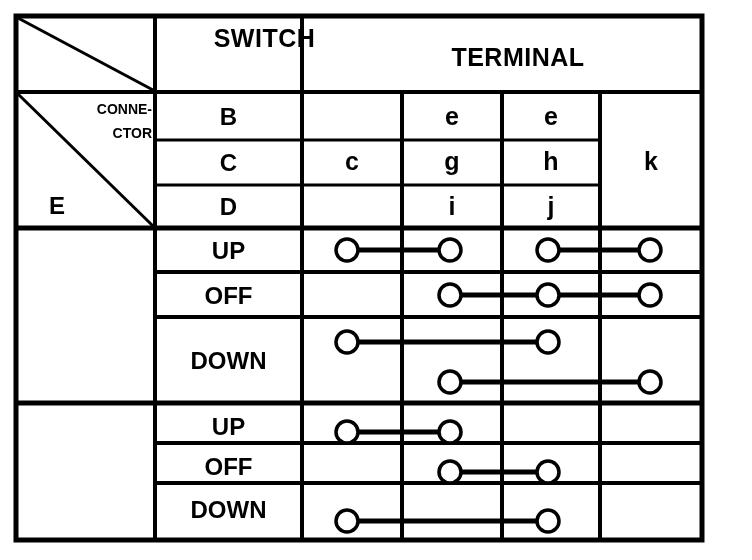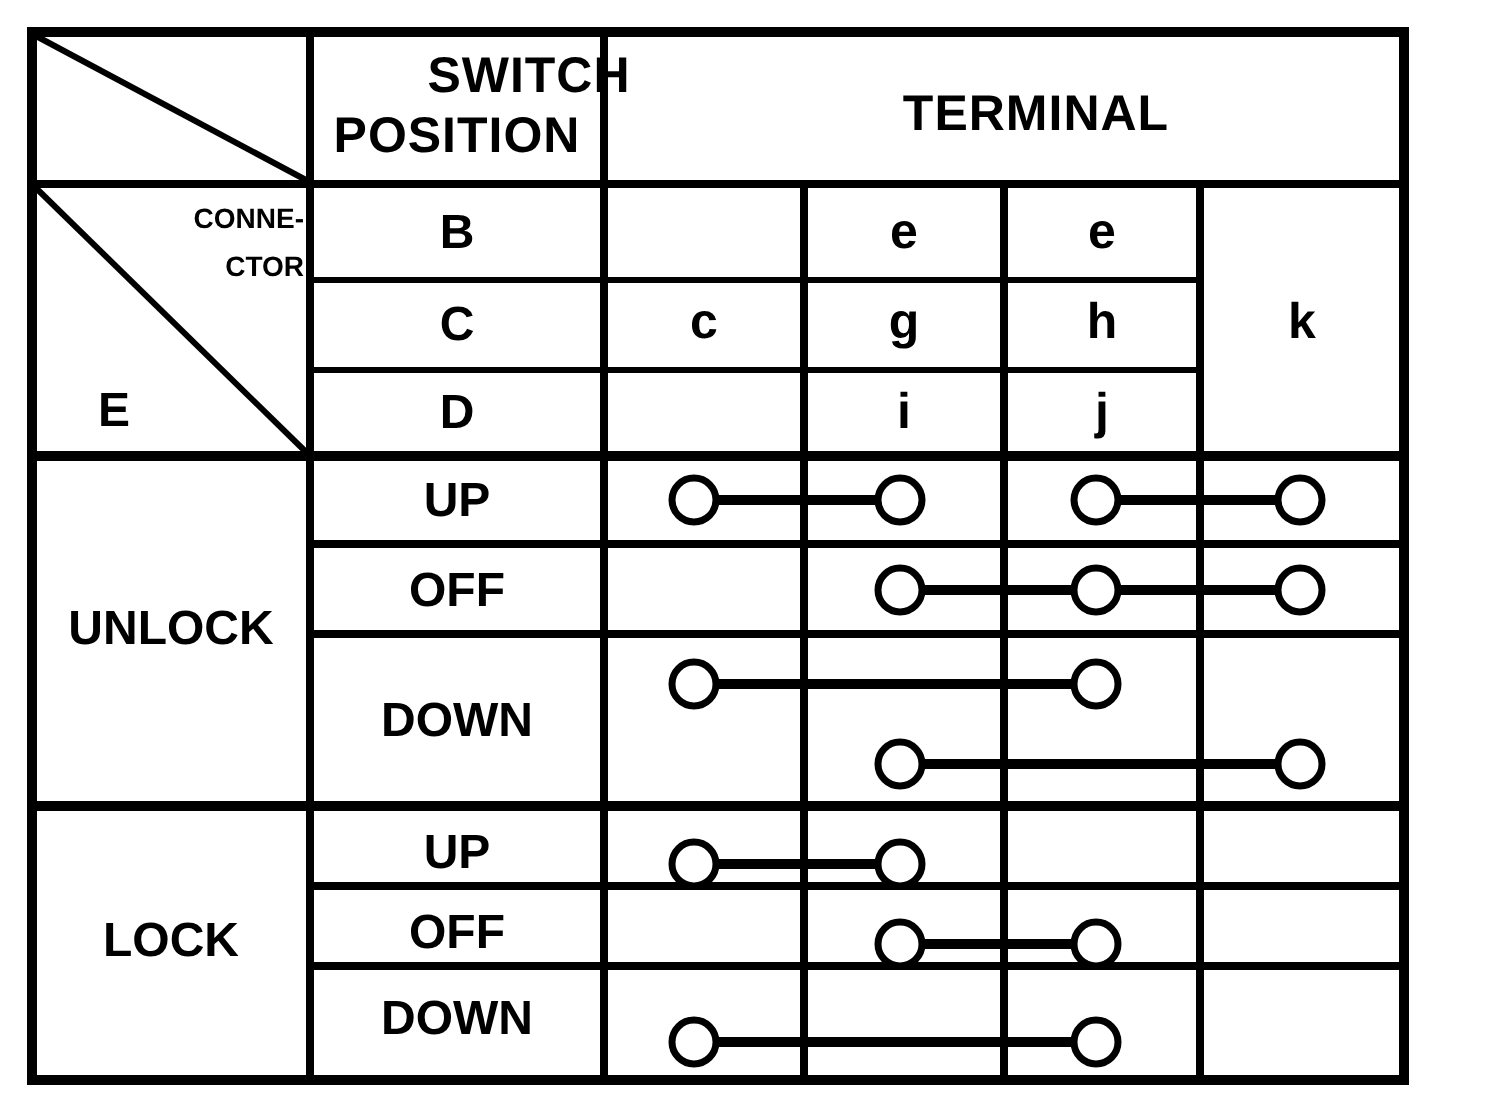--- a/index.html
+++ b/index.html
@@ -88,42 +88,39 @@
       </g>
 
     </g>
   </svg>
 
   <div class="lbl t-sm" style="left:60px;top:98px;width:92px;height:22px;justify-content:flex-end;">CONNE-</div>
   <div class="lbl t-sm" style="left:60px;top:122px;width:92px;height:22px;justify-content:flex-end;">CTOR</div>
   <div class="lbl t-med" style="left:22px;top:192px;width:70px;height:28px;">E</div>
 
   <div class="lbl t-big" style="left:157px;top:24px;width:143px;height:28px;margin-left:36px;">SWITCH</div>
-  <div class="lbl t-big" style="left:157px;top:54px;width:143px;height:28px;">POSITION</div>
 
   <div class="lbl t-big" style="left:304px;top:42px;width:396px;height:30px;margin-left:16px;">TERMINAL</div>
 
   <div class="lbl t-med" style="left:157px;top:102px;width:143px;height:30px;">B</div>
   <div class="lbl t-med" style="left:157px;top:148px;width:143px;height:30px;">C</div>
   <div class="lbl t-med" style="left:157px;top:192px;width:143px;height:30px;">D</div>
 
   <div class="lbl t-lc" style="left:304px;top:146px;width:96px;height:30px;">c</div>
 
   <div class="lbl t-lc" style="left:404px;top:101px;width:96px;height:30px;">e</div>
   <div class="lbl t-lc" style="left:404px;top:146px;width:96px;height:30px;">g</div>
   <div class="lbl t-lc" style="left:404px;top:191px;width:96px;height:30px;">i</div>
 
   <div class="lbl t-lc" style="left:504px;top:101px;width:94px;height:30px;">e</div>
   <div class="lbl t-lc" style="left:504px;top:146px;width:94px;height:30px;">h</div>
   <div class="lbl t-lc" style="left:504px;top:191px;width:94px;height:30px;">j</div>
 
   <div class="lbl t-lc" style="left:602px;top:146px;width:98px;height:30px;">k</div>
 
-  <div class="lbl t-med" style="left:18px;top:300px;width:135px;height:30px;">UNLOCK</div>
-  <div class="lbl t-med" style="left:18px;top:456px;width:135px;height:30px;">LOCK</div>
 
   <div class="lbl t-med" style="left:157px;top:236px;width:143px;height:30px;">UP</div>
   <div class="lbl t-med" style="left:157px;top:281px;width:143px;height:30px;">OFF</div>
   <div class="lbl t-med" style="left:157px;top:346px;width:143px;height:30px;">DOWN</div>
 
   <div class="lbl t-med" style="left:157px;top:412px;width:143px;height:30px;">UP</div>
   <div class="lbl t-med" style="left:157px;top:452px;width:143px;height:30px;">OFF</div>
   <div class="lbl t-med" style="left:157px;top:495px;width:143px;height:30px;">DOWN</div>
 
 </div>

